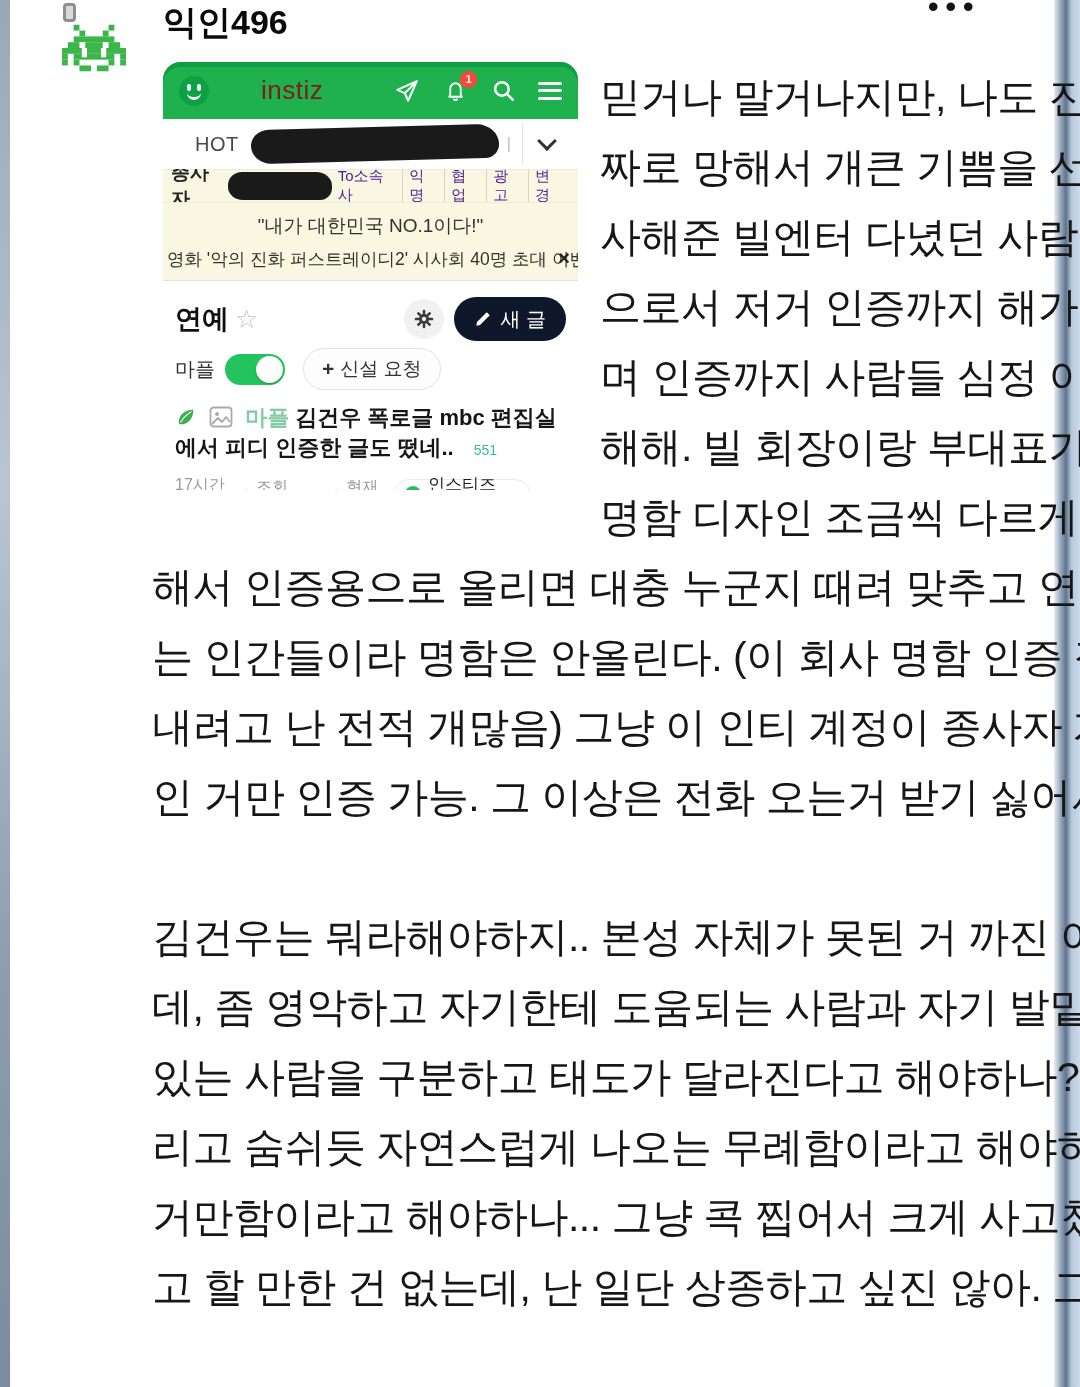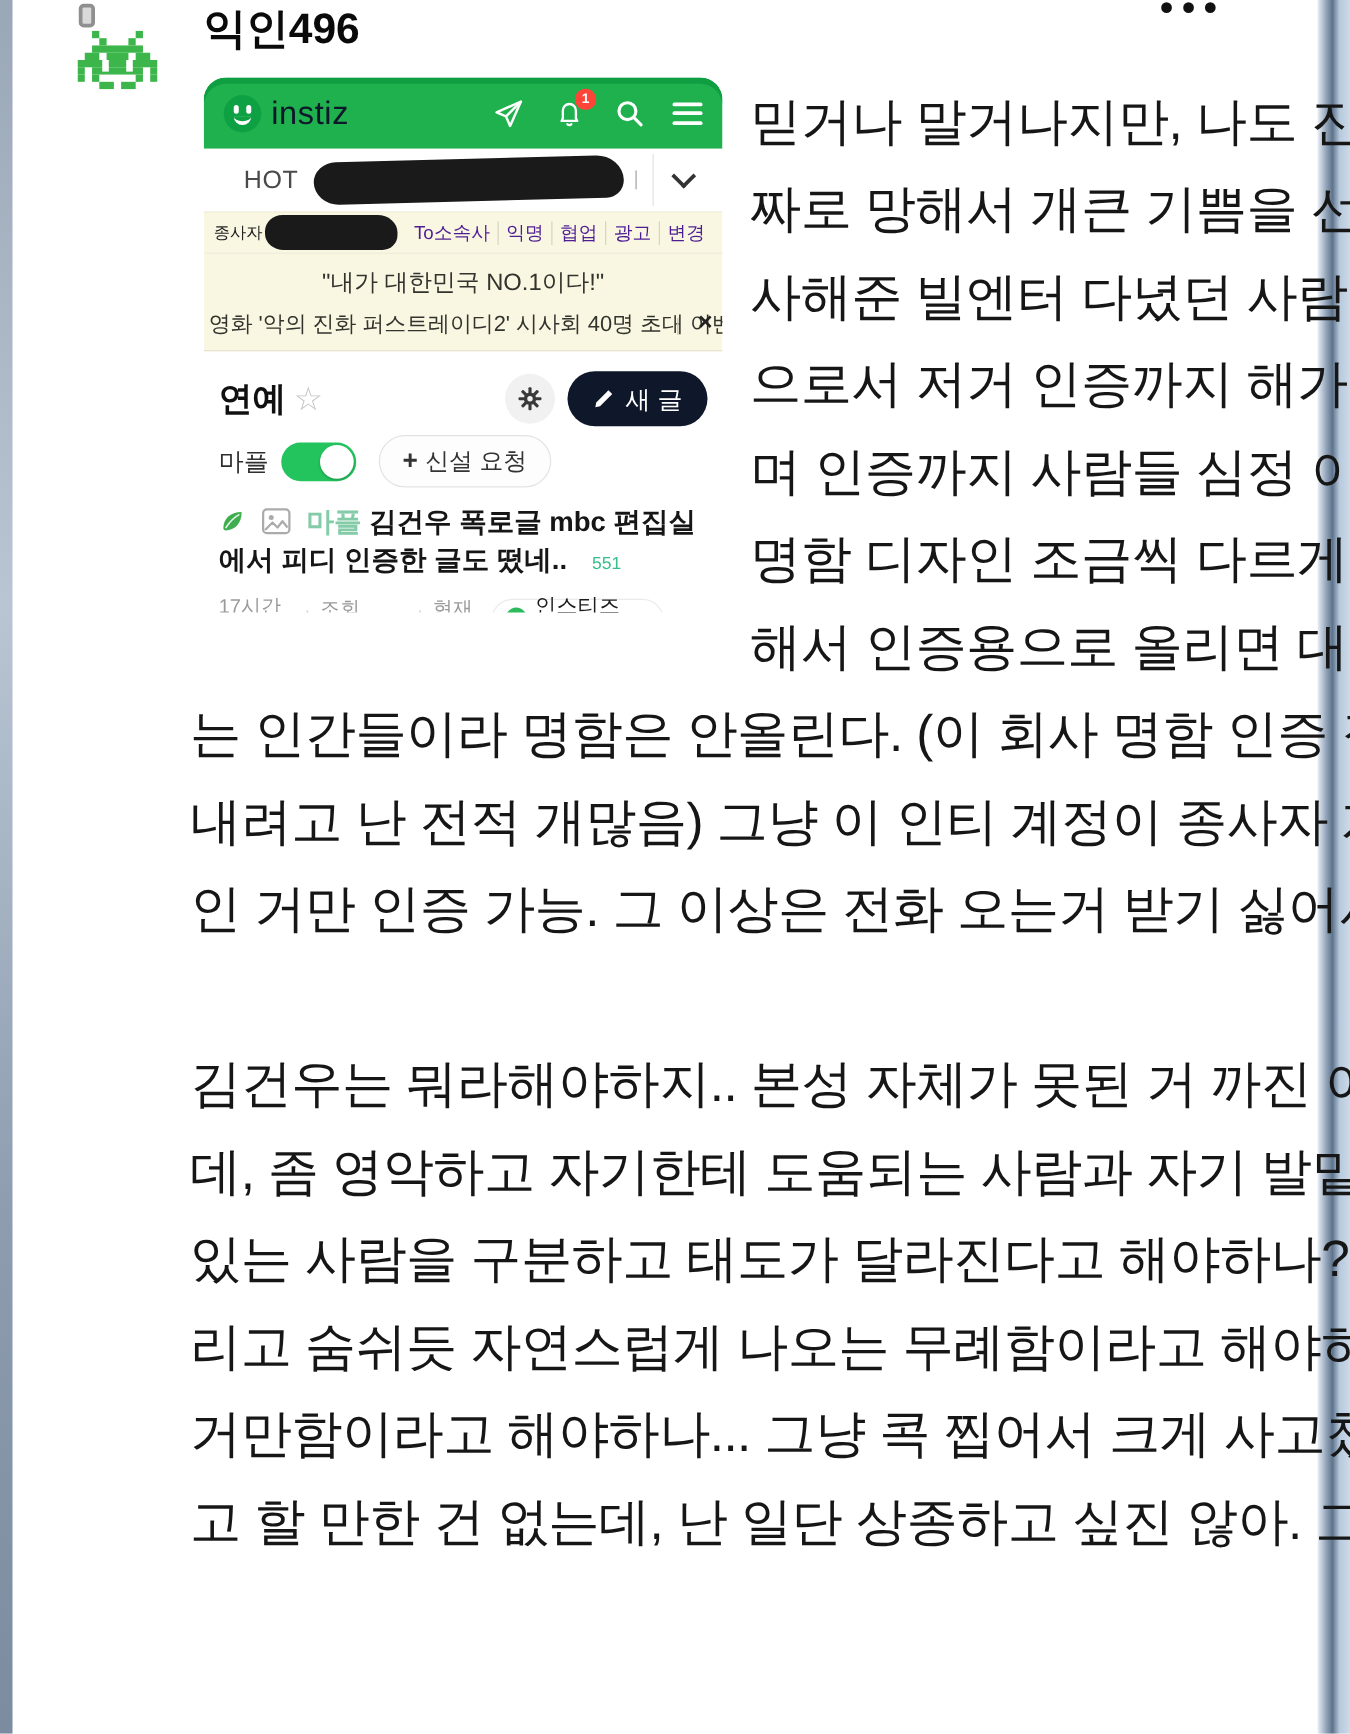--- a/index.html
+++ b/index.html
@@ -31,42 +31,42 @@
     overflow:hidden; background:#fff; font-family:"Liberation Sans","DejaVu Sans",sans-serif; }
 
   .iz-header { position:relative; height:57px; background:#1fb14d; border-radius:18px 18px 0 0;
     display:flex; align-items:center; padding:0 16px; box-shadow:inset 0 5px 0 #0f9e41; }
   .iz-logo { display:flex; align-items:center; gap:8px; }
   .iz-logo-circle { width:30px; height:30px; border-radius:50%; background:#0ea144; position:relative; }
   .iz-logo-circle .eye { position:absolute; top:8px; width:4px; height:7px; background:#fff; border-radius:2px; }
   .iz-logo-circle .eye.l { left:8px; } .iz-logo-circle .eye.r { right:8px; }
   .iz-logo-circle .smile { position:absolute; left:8px; bottom:6px; width:14px; height:7px;
     border:3px solid #fff; border-top:none; border-radius:0 0 10px 10px; border-left:none; border-right:none; }
-  .iz-brand { color:#0f172a; font-size:26px; font-weight:500; letter-spacing:0.5px; }
+  .iz-brand { color:#7f1d1d; font-size:26px; font-weight:500; letter-spacing:0.5px;margin-left:44px; }
   .iz-header-icons { margin-left:auto; display:flex; align-items:center; gap:22px; }
   .iz-hicon { position:relative; width:26px; height:26px; display:flex; align-items:center; justify-content:center; }
   .iz-badge { position:absolute; top:-7px; right:-9px; min-width:17px; height:17px; border-radius:9px;
     background:#ff4438; color:#fff; font-size:11px; font-weight:bold; display:flex; align-items:center;
     justify-content:center; padding:0 3px; }
   .iz-burger { width:24px; height:18px; display:flex; flex-direction:column; justify-content:space-between; }
   .iz-burger span { height:3px; background:#fff; border-radius:2px; }
 
   .iz-hot { position:relative; height:50px; background:#fff; display:flex; align-items:center; padding:0 10px 0 32px; }
   .iz-hot-label { font-size:20px; color:#4a4a4a; letter-spacing:0.5px; }
   .scribble { background:#1a1a1a; }
   .hot-scribble { width:248px; height:34px; margin-left:12px; border-radius:18px 22px 14px 20px / 16px 20px 14px 18px;
     transform:rotate(-1.5deg); }
   .iz-hot-pipe { color:#bbb; font-size:16px; margin-left:8px; }
   .iz-hot-div { position:absolute; right:55px; top:4px; bottom:4px; width:1px; background:#e4e4e4; }
   .chev { width:14px; height:14px; border-right:3px solid #333; border-bottom:3px solid #333;
     transform:rotate(45deg); margin:-6px 14px 0 auto; }
 
   .iz-worker { height:33px; background:#f9f6e1; border-top:1px solid #eeebd8; display:flex; align-items:center;
     padding:0 8px; }
-  .iz-worker-label { font-size:13px; font-weight:normal; color:#222; }
+  .iz-worker-label { font-size:19px; font-weight:bold; color:#222; }
   .worker-scribble { width:106px; height:28px; margin-left:2px; border-radius:14px 16px 12px 15px / 13px 14px 12px 13px; }
   .iz-worker-links { margin-left:auto; display:flex; align-items:center; font-size:15px; color:#4c1d95; }
   .iz-worker-link { padding:0 6px; }
   .iz-worker-link:not(:first-child) { border-left:1px solid #d8d5c2; }
 
   .iz-banner { height:79px; background:#f9f6e1; border-top:1px solid #eeebd8; border-bottom:1px solid #e6e3cf;
     text-align:center; padding-top:10px; position:relative; }
   .iz-banner-l1 { font-size:19px; color:#33332e; }
   .iz-banner-l2 { font-size:17.5px; color:#33332e; margin-top:8px; padding:0 34px 0 4px; white-space:nowrap; }
   .iz-banner-close { position:absolute; right:8px; bottom:10px; font-size:20px; font-weight:bold; color:#222; }
@@ -280,20 +280,21 @@
       </div>
     </div>
 
     <div class="body-text">
 
     <div class="text-line">믿거나 말거나지만, 나도 진</div>
         <div class="text-line">짜로 망해서 개큰 기쁨을 선</div>
         <div class="text-line">사해준 빌엔터 다녔던 사람</div>
         <div class="text-line">으로서 저거 인증까지 해가</div>
         <div class="text-line">며 인증까지 사람들 심정 이</div>
+        <div class="text-line">해해. 빌 회장이랑 부대표가</div>
         <div class="text-line">명함 디자인 조금씩 다르게</div>
         <div class="text-line">해서 인증용으로 올리면 대충 누군지 때려 맞추고 연락하</div>
         <div class="text-line">는 인간들이라 명함은 안올린다. (이 회사 명함 인증 잡아</div>
         <div class="text-line">내려고 난 전적 개많음) 그냥 이 인티 계정이 종사자 계정</div>
         <div class="text-line">인 거만 인증 가능. 그 이상은 전화 오는거 받기 싫어서</div>
         <div class="text-line"></div>
         <div class="text-line">김건우는 뭐라해야하지.. 본성 자체가 못된 거 까진 아닌</div>
         <div class="text-line">데, 좀 영악하고 자기한테 도움되는 사람과 자기 발밑에</div>
         <div class="text-line">있는 사람을 구분하고 태도가 달라진다고 해야하나? 그</div>
         <div class="text-line">리고 숨쉬듯 자연스럽게 나오는 무례함이라고 해야하나</div>

